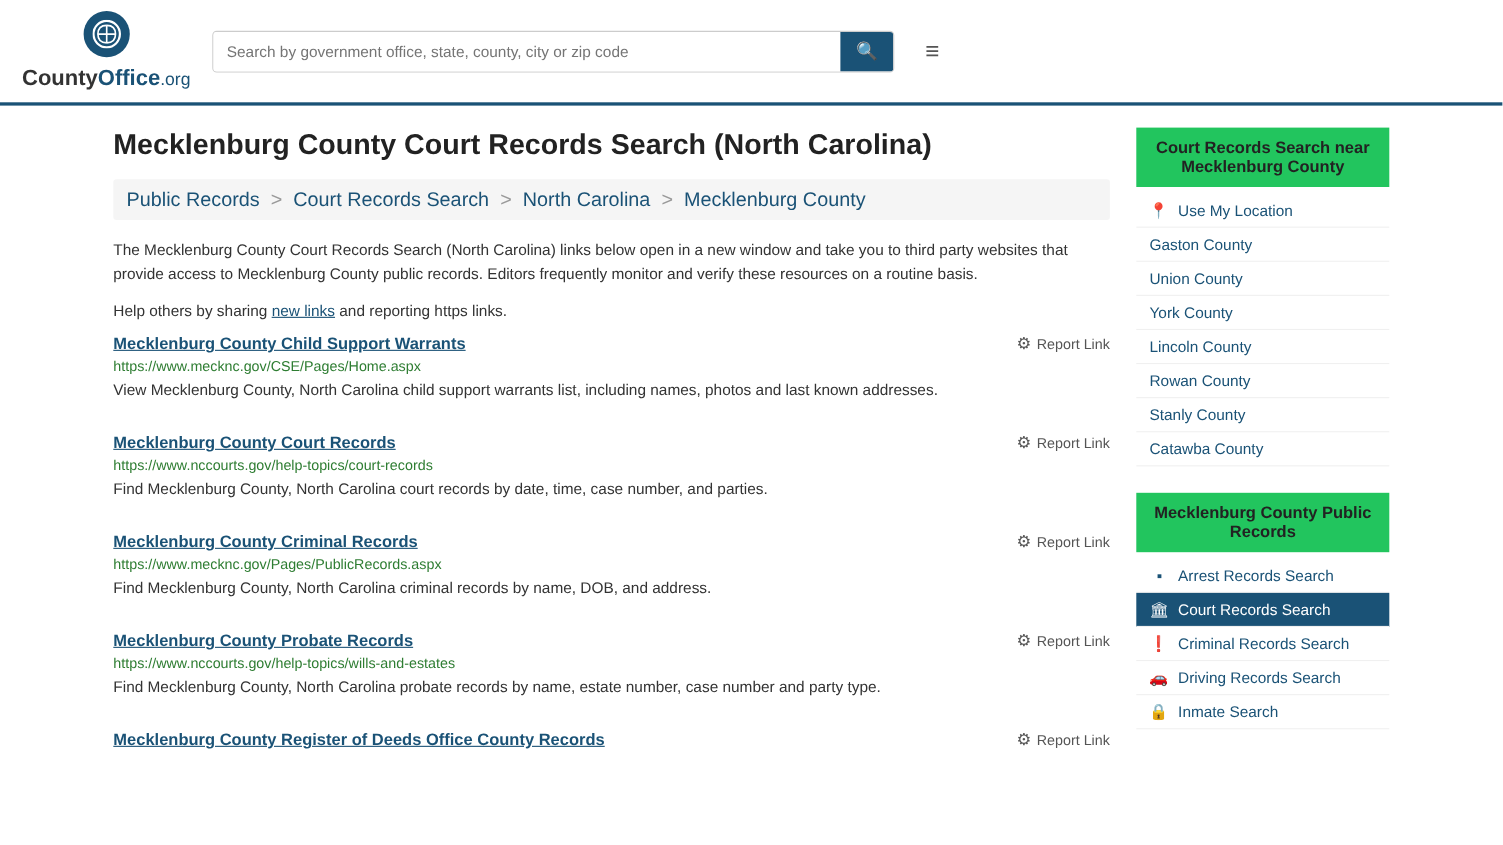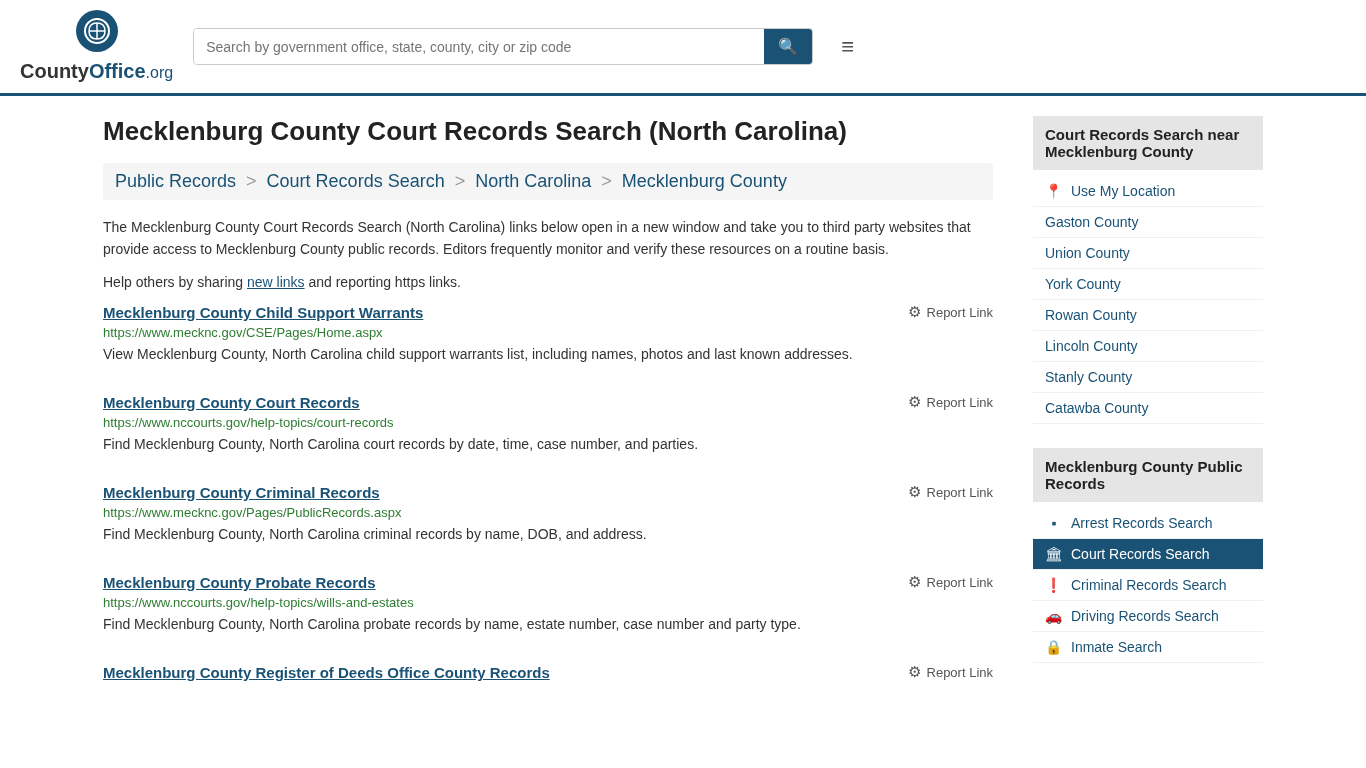--- a/index.html
+++ b/index.html
@@ -70,21 +70,21 @@
       color: #555;
       margin-left: 8px;
     }
 
     
     .main-container {
       max-width: 1200px;
       margin: 0 auto;
       padding: 20px 20px;
       display: flex;
-      gap: 40px;
+      gap: 24px;
     }
 
     
     .content {
       flex: 1;
     }
     .page-title {
       font-size: 26px;
       font-weight: bold;
       color: #222;
@@ -160,26 +160,27 @@
 
     
     .sidebar {
       width: 230px;
       flex-shrink: 0;
     }
     .sidebar-section {
       margin-bottom: 24px;
     }
     .sidebar-header {
-      background: #e5e5e5;
+      background: #22c55e;
       padding: 10px 12px;
       font-size: 15px;
       font-weight: bold;
       color: #222;
       margin-bottom: 6px;
+      text-align: center;
     }
     .sidebar-link {
       display: flex;
       align-items: center;
       gap: 8px;
       padding: 7px 12px;
       color: #1a5276;
       text-decoration: none;
       font-size: 14px;
       cursor: pointer;
@@ -297,22 +298,22 @@
   </div>
 
   <aside class="sidebar">
     <div class="sidebar-section">
       <div class="sidebar-header">Court Records Search near Mecklenburg County</div>
       <div id="nearby-links">
           <a class="sidebar-link" href="#"><span class="sidebar-icon">📍</span>Use My Location</a>
           <a class="sidebar-link" href="#">Gaston County</a>
           <a class="sidebar-link" href="#">Union County</a>
           <a class="sidebar-link" href="#">York County</a>
+          <a class="sidebar-link" href="#">Lincoln County</a>
           <a class="sidebar-link" href="#">Rowan County</a>
-          <a class="sidebar-link" href="#">Lincoln County</a>
           <a class="sidebar-link" href="#">Stanly County</a>
           <a class="sidebar-link" href="#">Catawba County</a>
         </div>
     </div>
     <div class="sidebar-section">
       <div class="sidebar-header">Mecklenburg County Public Records</div>
       <div id="public-records-links">
           <a class="sidebar-link" href="#"><span class="sidebar-icon">▪</span>Arrest Records Search</a>
           <a class="sidebar-link active" href="#"><span class="sidebar-icon">🏛</span>Court Records Search</a>
           <a class="sidebar-link" href="#"><span class="sidebar-icon">❗</span>Criminal Records Search</a>

